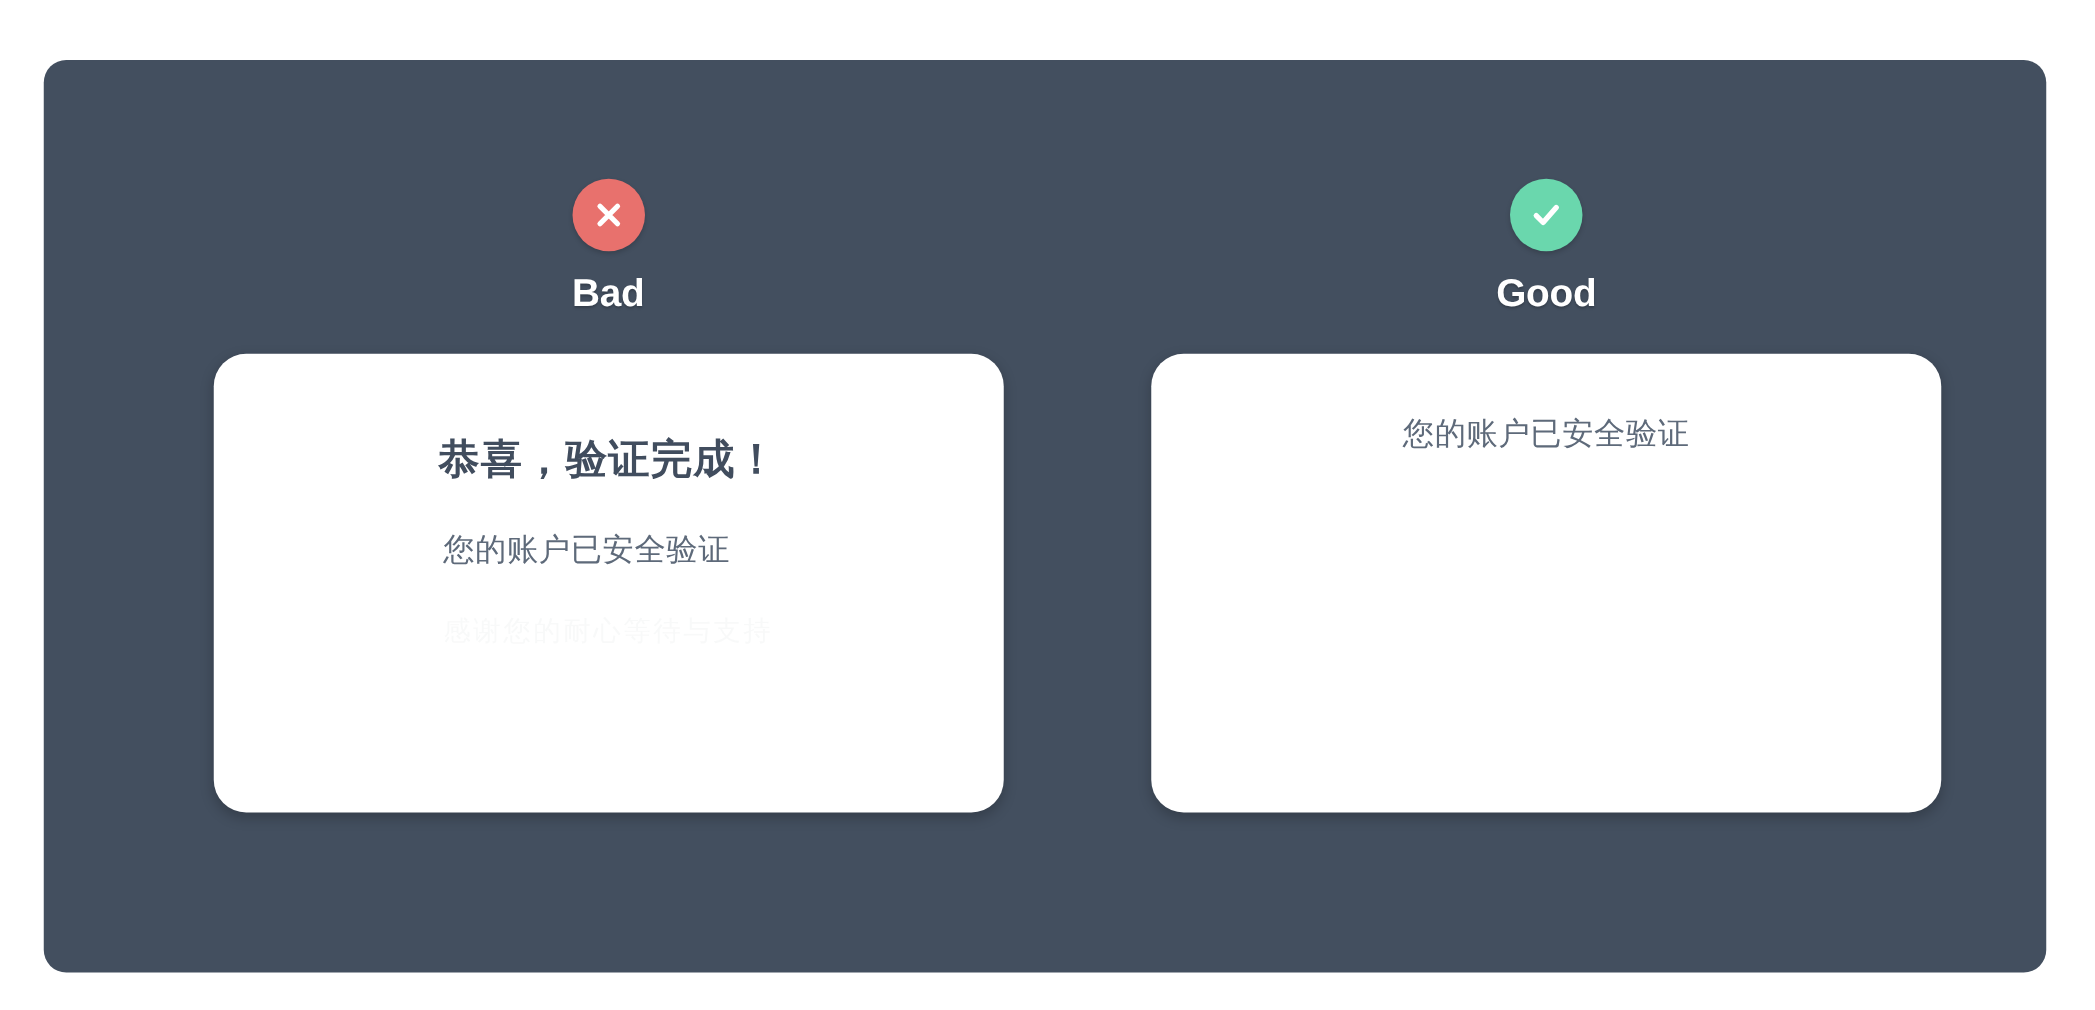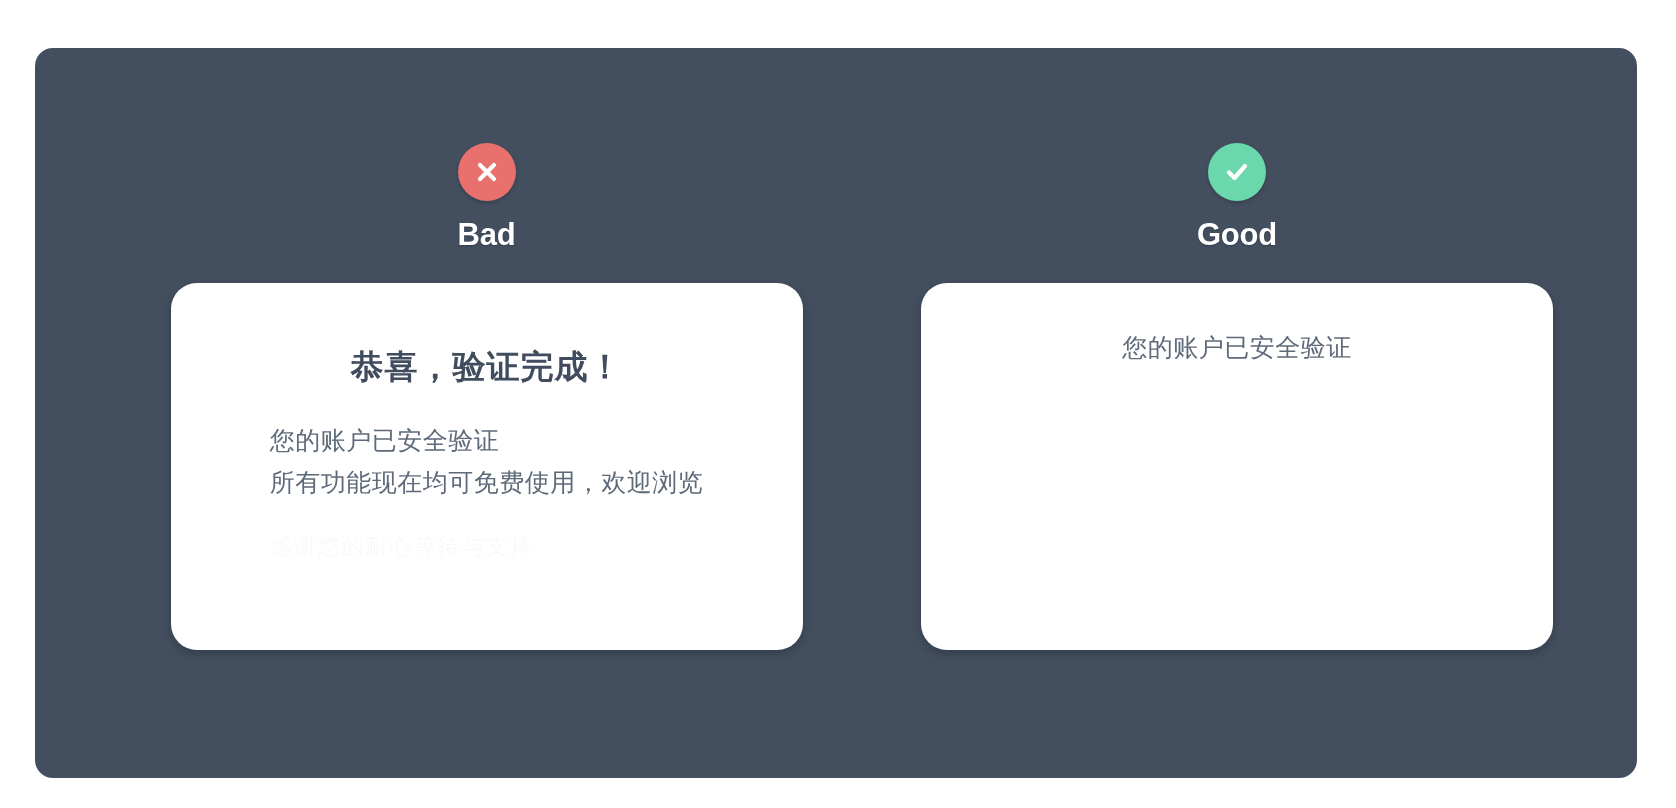--- a/index.html
+++ b/index.html
@@ -138,21 +138,20 @@
         </svg>
       </div>
 
       <div class="caption">Bad</div>
 
       <div class="card bad-card">
         <div class="card-title">恭喜，验证完成！</div>
 
         <div class="card-body">
           <span class="card-body-line">您的账户已安全验证</span>
-          <span class="card-body-line">所有功能现在均可免费使用，欢迎浏览</span>
           <span class="ghost-line">感谢您的耐心等待与支持</span>
         </div>
       </div>
     </div>
 
     <div class="column good">
 
       <div class="badge good-badge">
         <svg width="30" height="30" viewBox="0 0 30 30" aria-hidden="true">
           <path d="M7 15.5 L12.5 21 L23 9" stroke="#ffffff" stroke-width="4.2" stroke-linecap="round" stroke-linejoin="round" fill="none"></path>

